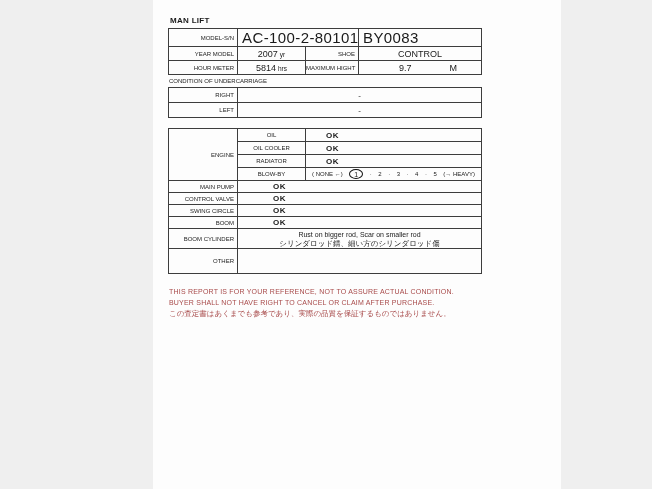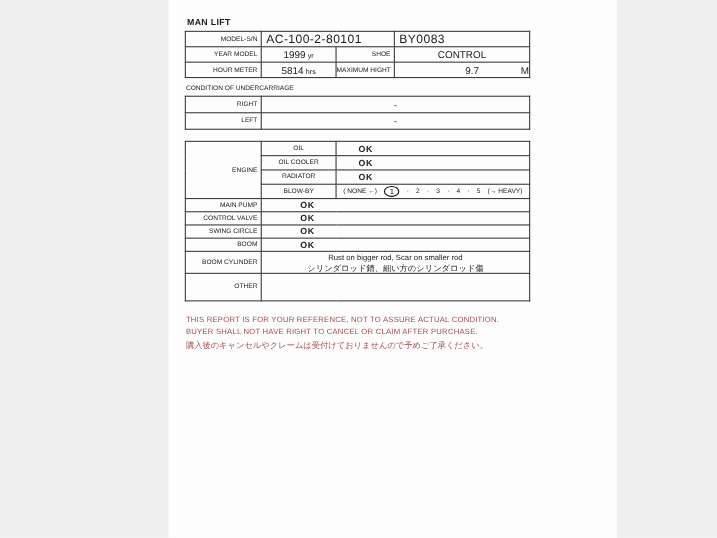--- a/index.html
+++ b/index.html
@@ -46,24 +46,24 @@
     font-size: 6px;
     text-align: right;
     padding-right: 3px;
     color: #222;
   }
   .sub {
     font-size: 6px;
     text-align: center;
     color: #222;
   }
-  .val-lg { font-size: 11px; padding-left: 4px; letter-spacing: 0.4px; }
+  .val-lg { font-size: 15px; padding-left: 4px; letter-spacing: 0.4px; }
   .val-c  { font-size: 9px; text-align: center; }
   .unit   { font-size: 6.5px; margin-left: 2px; }
-  .maxh   { font-size: 9px; padding-left: 50px; text-align: right; }
+  .maxh   { font-size: 9px; padding-left: 40px; }
   .maxh .m2 { margin-left: 38px; }
   .dash   { font-size: 8px; text-align: center; }
   .ok     { font-size: 8px; font-weight: bold; letter-spacing: 0.5px; margin-top: 31px; }
   .ok-e   { padding-left: 20px; }
   .ok-p   { padding-left: 35px; }
   .row-e  { height: 13px; }
   .row-p  { height: 12px; }
   .row-bc { height: 20px; padding-left: 44px; }
   .row-ot { height: 25px; }
   .section-lbl {
@@ -115,21 +115,21 @@
         <col style="width:123px">
       </colgroup>
     <tbody>
         <tr>
       <td class="lbl">MODEL-S/N</td>
       <td class="val-lg" colspan="2">AC-100-2-80101</td>
       <td class="val-lg">BY0083</td>
     </tr>
     <tr>
       <td class="lbl">YEAR MODEL</td>
-      <td class="val-c"><span>1999</span><span class="unit">yr</span></td>
+      <td class="val-c"><span>2007</span><span class="unit">yr</span></td>
       <td class="lbl">SHOE</td>
       <td class="val-c">CONTROL</td>
     </tr>
     <tr>
       <td class="lbl">HOUR METER</td>
       <td class="val-c"><span>5814</span><span class="unit">hrs</span></td>
       <td class="lbl">MAXIMUM HIGHT</td>
       <td class="maxh"><span>9.7</span><span class="m2">M</span></td>
     </tr>
   </tbody>
@@ -217,16 +217,16 @@
     <tr class="row-ot">
       <td class="lbl">OTHER</td>
       <td colspan="2"></td>
     </tr>
   </tbody>
     </table>
 
   <div class="disclaimer">
     <div class="dl-en">THIS REPORT IS FOR YOUR REFERENCE, NOT TO ASSURE ACTUAL CONDITION.</div>
     <div class="dl-en">BUYER SHALL NOT HAVE RIGHT TO CANCEL OR CLAIM AFTER PURCHASE.</div>
-    <div class="dl-jp">購入後のキャンセルやクレームは受付けておりませんので予めご了承ください。</div>
+    <div class="dl-jp">この査定書はあくまでも参考であり、実際の品質を保証するものではありません。</div>
   </div>
 
 </div>
 
 </body></html>

